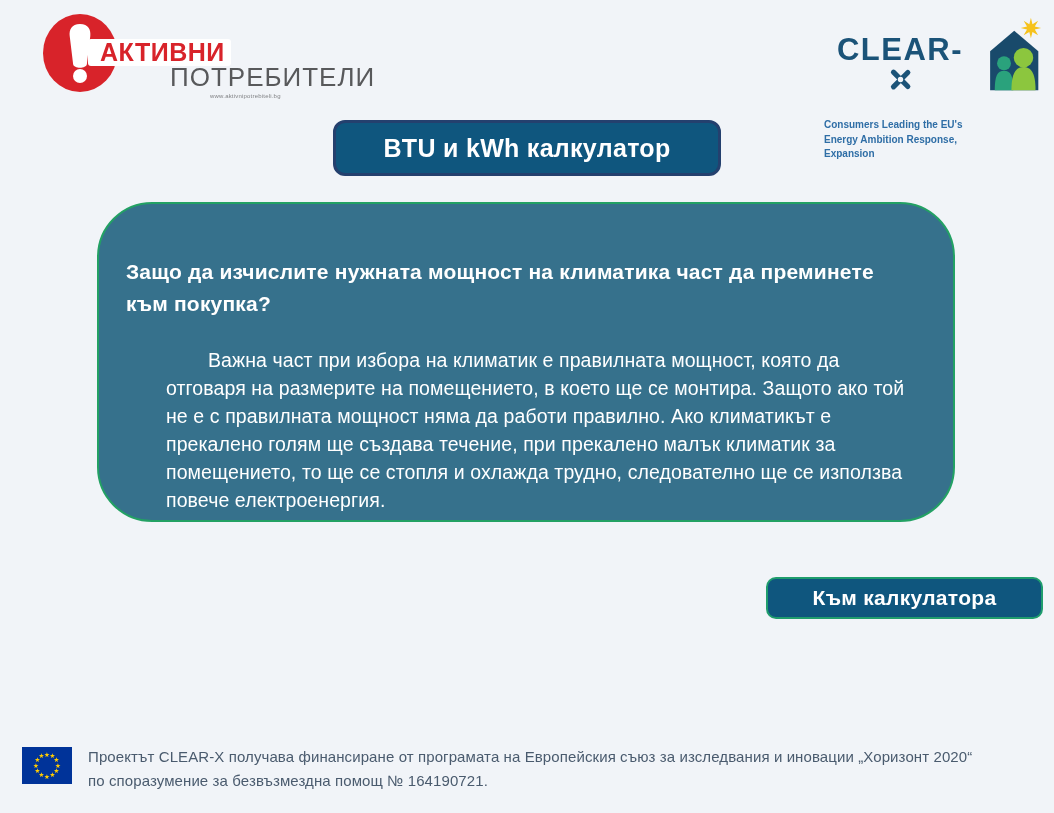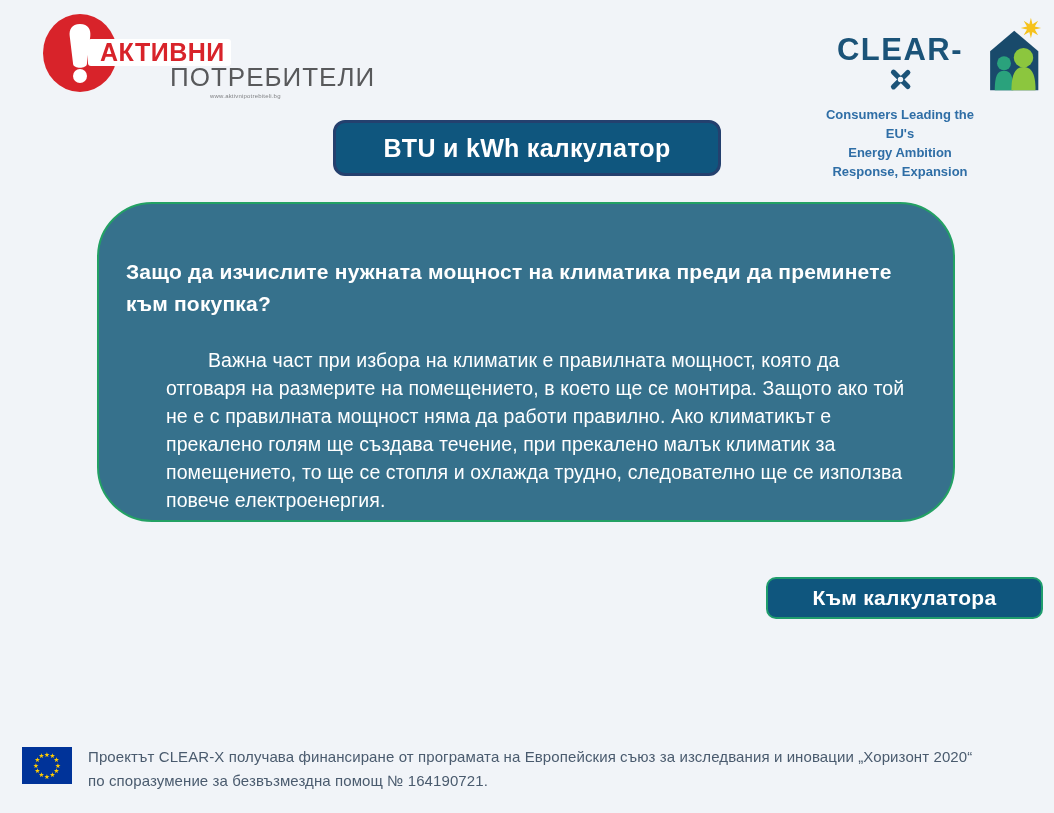--- a/index.html
+++ b/index.html
@@ -23,21 +23,21 @@
   }
   .activni-url {
     position:absolute; left:178px; top:87px; font-size:6px; color:#808285; letter-spacing:.2px;
   }
 
   
   .clearx-logo { position:absolute; right:8px; top:16px; width:222px; display:flex; align-items:flex-start; gap:12px; cursor:pointer; }
   .clearx-left { display:flex; flex-direction:column; align-items:center; padding-top:18px; }
   .clearx-wordmark { display:flex; align-items:center; font-size:31px; font-weight:bold; color:#1b5378; letter-spacing:1.5px; line-height:1;flex-direction:column; }
   .clearx-x { margin-left:1px; margin-top:1px; }
-  .clearx-tagline { margin-top:13px; font-size:13px; font-weight:bold; color:#2f6ea6; text-align:center; line-height:1.45; }
+  .clearx-tagline { margin-top:25px; font-size:10px; font-weight:bold; color:#2f6ea6; text-align:left; line-height:1.45; }
   .clearx-house { flex:0 0 auto; }
 
   
   .title-banner {
     position:absolute; left:333px; top:120px; width:388px; height:56px;
     background:#0f567e; border:3px solid #24406e; border-radius:12px;
     display:flex; align-items:center; justify-content:center;
     color:#ffffff; font-size:25px; font-weight:bold; letter-spacing:.3px;
     cursor:pointer;
   }
@@ -109,21 +109,21 @@
         <path d="M7 80 C7 64 10 59 17 59 C24 59 27 64 27 80 Z" fill="#2aa27c"></path>
         <circle cx="38" cy="45" r="10.5" fill="#8cc63e"></circle>
         <path d="M25 80 C25 61 30 55 38 55 C46 55 51 61 51 80 Z" fill="#8cc63e"></path>
       </g>
     </svg>
   </div>
 
   <div class="title-banner">BTU и kWh калкулатор</div>
 
   <div class="info-card">
-    <h2>Защо да изчислите нужната мощност на климатика преди да преминете към покупка?</h2>
+    <h2>Защо да изчислите нужната мощност на климатика част да преминете към покупка?</h2>
     <p>Важна част при избора на климатик е правилната мощност, която да отговаря на размерите на помещението, в което ще се монтира. Защото ако той не е с правилната мощност няма да работи правилно. Ако климатикът е прекалено голям ще създава течение, при прекалено малък климатик за помещението, то ще се стопля и охлажда трудно, следователно ще се използва повече електроенергия.</p>
   </div>
 
   <div class="cta-button">Към калкулатора</div>
 
   <div class="footer">
     <svg class="eu-flag" width="50" height="37" viewBox="0 0 50 37">
       <rect x="0" y="0" width="50" height="37" fill="#003399"></rect>
       <g id="eu-flag-stars">
           <text x="25.0" y="9.7" text-anchor="middle" font-size="6.5" fill="#ffcc00">★</text>

